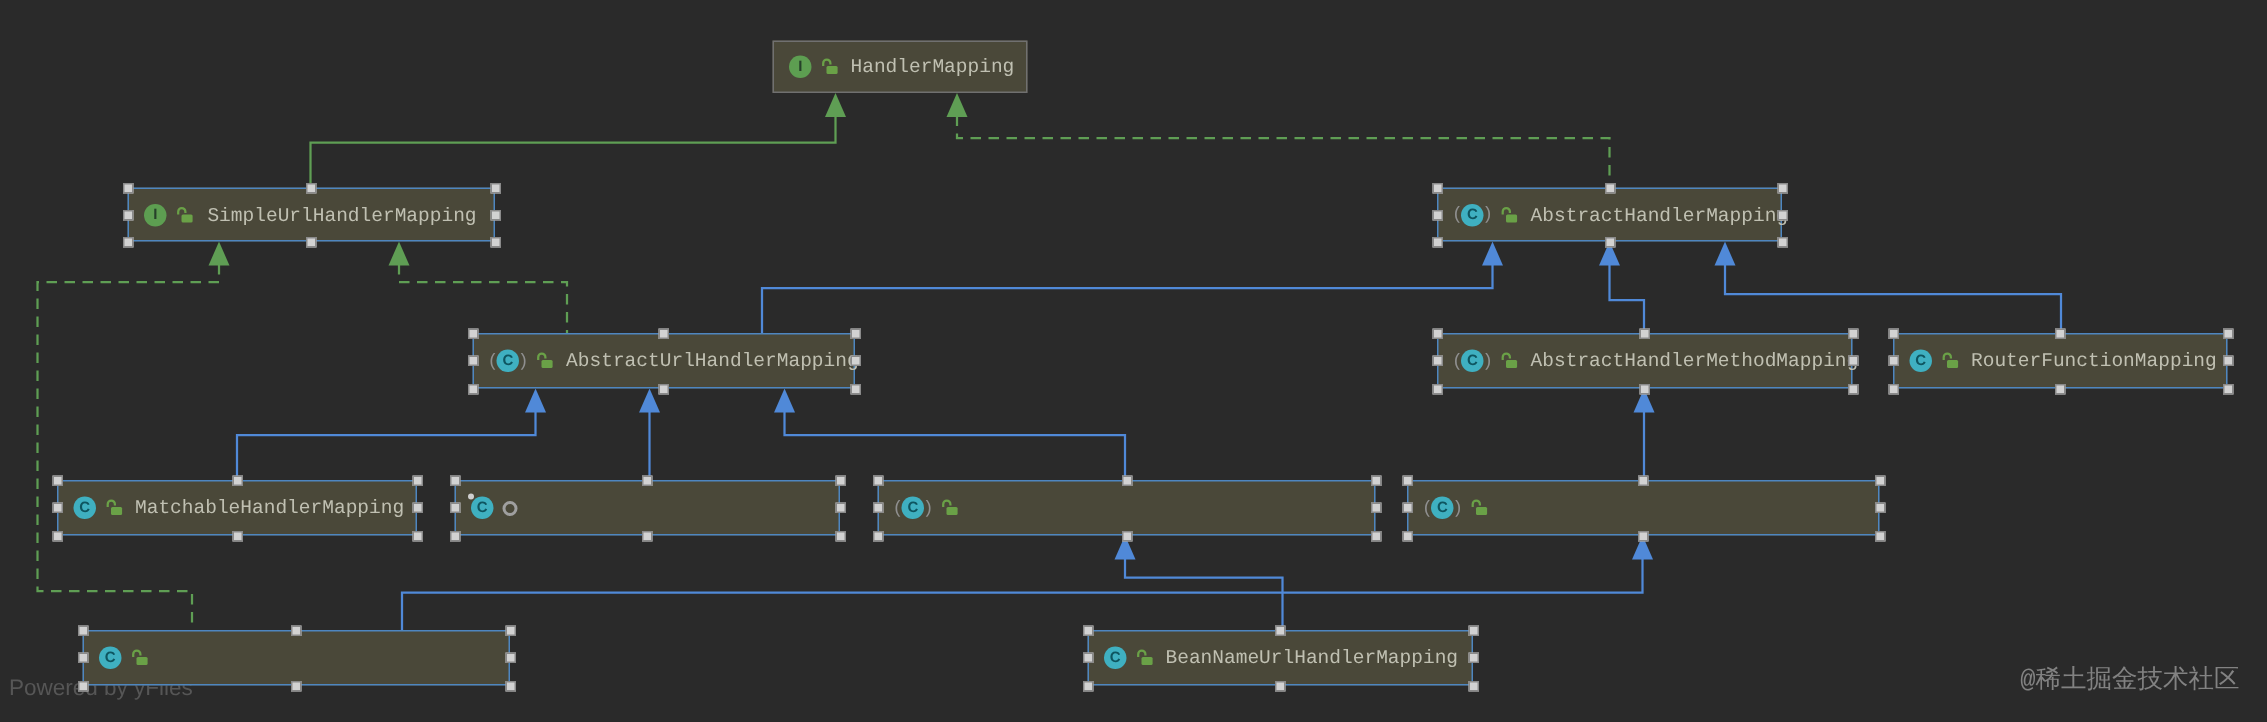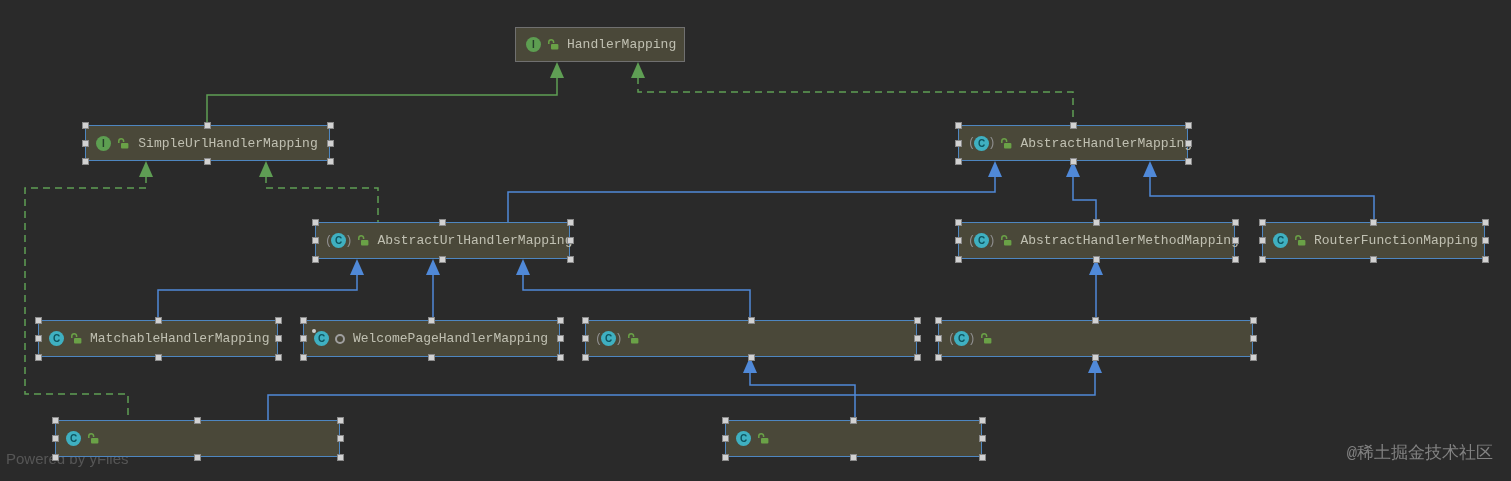--- a/index.html
+++ b/index.html
@@ -231,21 +231,20 @@
       </div>
 
   <div class="node" style="left: 303px; top: 320px; width: 257px; height: 37px;">
     <span class="icons">
           <span class="icwrap">
             <span class="ic teal">C</span>
             <i class="dot"></i>
           </span>
           <span class="pkg"></span>
         </span>
-    <span class="label">WelcomePageHandlerMapping</span>
   <div class="handle" style="left: -4.5px; top: -4.5px;"></div>
         <div class="handle" style="left: 124px; top: -4.5px;"></div>
         <div class="handle" style="left: 252.5px; top: -4.5px;"></div>
         <div class="handle" style="left: -4.5px; top: 14px;"></div>
         <div class="handle" style="left: 252.5px; top: 14px;"></div>
         <div class="handle" style="left: -4.5px; top: 32.5px;"></div>
         <div class="handle" style="left: 124px; top: 32.5px;"></div>
         <div class="handle" style="left: 252.5px; top: 32.5px;"></div>
       </div>
 
@@ -316,20 +315,21 @@
   <div class="node" style="left: 725px; top: 420px; width: 257px; height: 37px;">
     <span class="icons">
           <span class="icwrap">
             <span class="ic teal">C</span>
           </span>
           <svg width="13" height="13" viewBox="0 0 13 13">
             <path d="M1.8 6 L1.8 4.1 A2.4 2.4 0 0 1 6.6 4.1 L6.6 5" stroke="#6aa147" stroke-width="1.5" fill="none"></path>
             <rect x="4" y="6" width="7.4" height="5.4" rx="1" fill="#6aa147"></rect>
           </svg>
         </span>
+    <span class="label">BeanNameUrlHandlerMapping</span>
   <div class="handle" style="left: -4.5px; top: -4.5px;"></div>
         <div class="handle" style="left: 124px; top: -4.5px;"></div>
         <div class="handle" style="left: 252.5px; top: -4.5px;"></div>
         <div class="handle" style="left: -4.5px; top: 14px;"></div>
         <div class="handle" style="left: 252.5px; top: 14px;"></div>
         <div class="handle" style="left: -4.5px; top: 32.5px;"></div>
         <div class="handle" style="left: 124px; top: 32.5px;"></div>
         <div class="handle" style="left: 252.5px; top: 32.5px;"></div>
       </div>
 </div>

